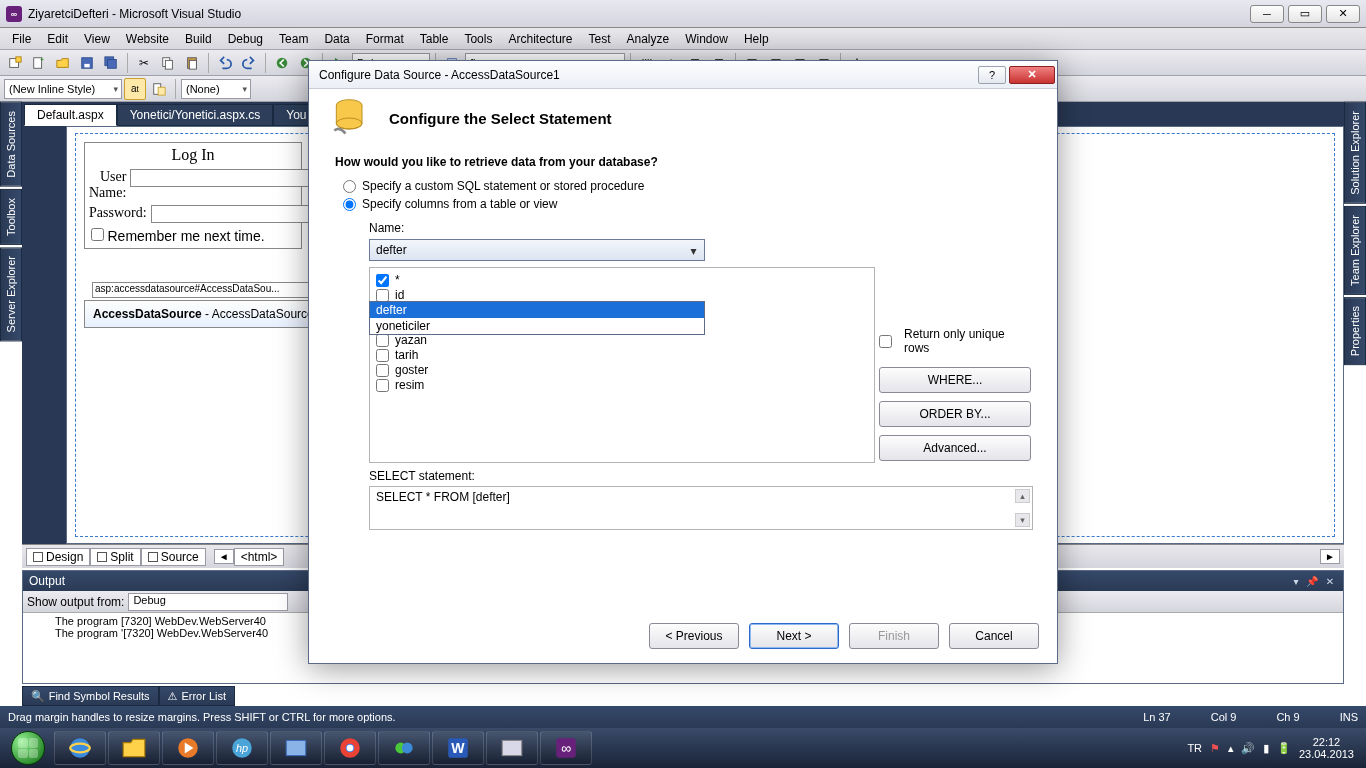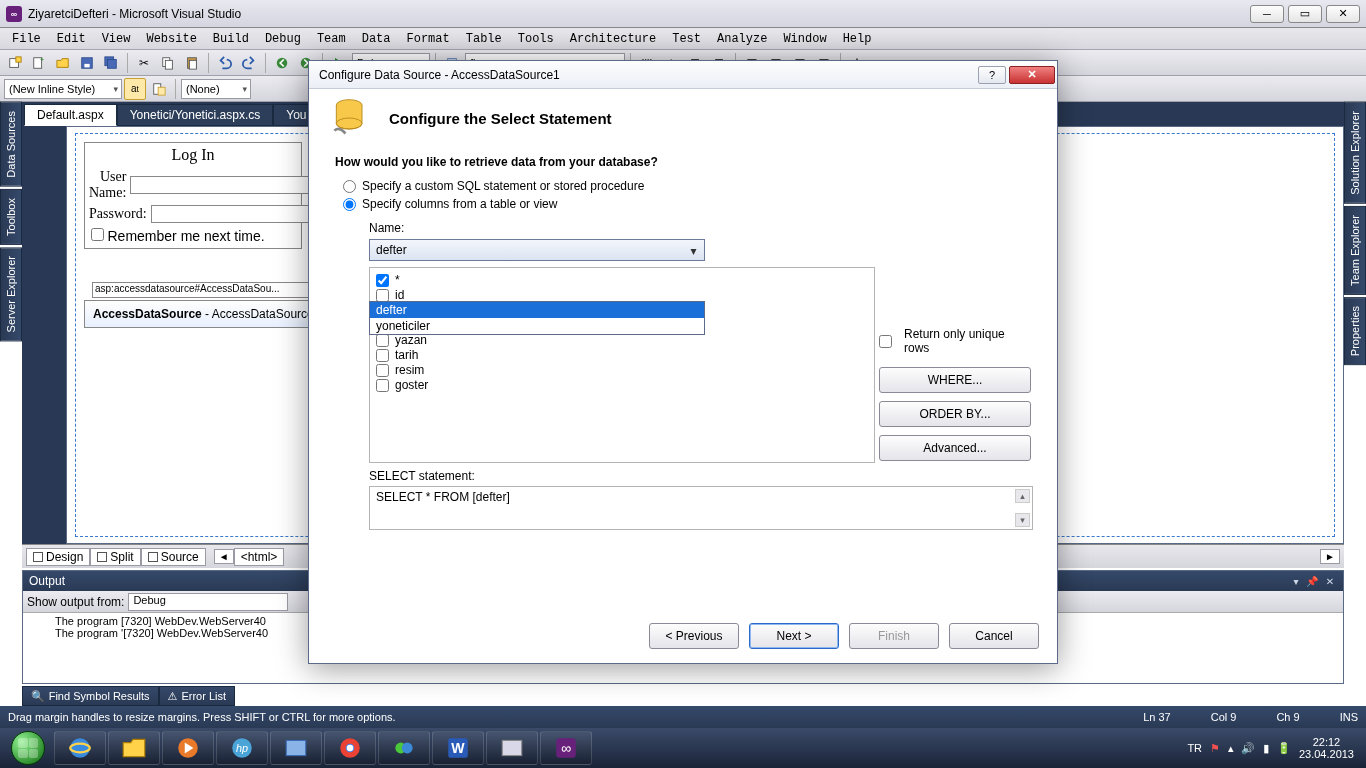--- a/index.html
+++ b/index.html
@@ -7,21 +7,21 @@
 
 
 .titlebar { height: 28px; background: linear-gradient(#e8e8f0, #d5d5e0); display: flex; align-items: center; padding: 0 6px; border-bottom: 1px solid #888; font-size: 12px; }
 .titlebar .vsicon { width: 16px; height: 16px; background: #68217a; border-radius: 3px; margin-right: 6px; display:flex;align-items:center;justify-content:center;color:#fff;font-weight:bold;font-size:9px; }
 .titlebar .spacer { flex: 1; }
 .winbtn { width: 34px; height: 18px; border: 1px solid #888; background: linear-gradient(#fdfdfd,#e5e5e5); margin-left: 4px; border-radius: 3px; display:flex;align-items:center;justify-content:center;font-size:11px; }
 .winbtn.close { }
 
 
 .menubar { height: 22px; background: linear-gradient(#e8e8ec, #d8d8de); border-bottom: 1px solid #a5a5b2; display:flex; align-items:center; padding: 0 4px; font-size: 12px; }
-.menubar .mi { padding: 2px 8px; cursor: default; font-family: Liberation Mono, monospace; }
+.menubar .mi { padding: 2px 8px; cursor: default; }
 
 
 .toolbar { height: 26px; background: linear-gradient(#ebebf0, #d5d5dd); border-bottom: 1px solid #a0a0aa; display:flex; align-items:center; padding: 0 4px; gap:2px; font-size:12px; }
 .tbtn { width: 22px; height: 22px; display:flex;align-items:center;justify-content:center; border-radius:2px; }
 .tbtn svg { width:14px; height:14px; }
 .tsep { width:1px; height:20px; background:#aaa; margin:0 3px; }
 .tdrop { height:20px; border:1px solid #9a9aa5; background:#fff; font-size:11px; padding:0 18px 0 4px; position:relative; display:flex;align-items:center; }
 .tdrop::after { content:"▾"; position:absolute; right:3px; font-size:9px; color:#555; }
 .playbtn { width:0;height:0;border-left:8px solid #1a8b1a;border-top:5px solid transparent;border-bottom:5px solid transparent; }
 
@@ -35,21 +35,21 @@
 
 
 .docwell { position:absolute; left:22px; top:102px; right:22px; height:466px; background:#293955; }
 .doctabs { height:24px; display:flex; align-items:flex-end; padding-left:2px; gap:0; background:#293955; }
 .doctab { height:22px; padding:3px 12px; font-size:12px; background:#2c3e5a; color:#fff; border:1px solid #1a2a40; }
 .doctab.active { background:#fff; color:#000; border-bottom:1px solid #fff; }
 .docbody { position:absolute; left:0; top:24px; right:0; bottom:24px; background:#fff; border:1px solid #5a6a85;margin-left:44px; }
 .designsurf { position:absolute; left:8px; top:6px; right:8px; bottom:6px; border:1px dashed #3a7acc; background:#fff; padding:8px; }
 .loginpanel { border:1px solid #888; width:218px; font-size:12px; }
 .loginpanel .lh { text-align:center; font-weight:normal; font-family: "Times New Roman", serif; font-size:16px; padding:3px; }
-.loginpanel .lr { display:flex; align-items:center; padding:2px 4px; }
+.loginpanel .lr { display:flex; align-items:flex-start; padding:2px 4px; }
 .loginpanel .lr label { width:80px; text-align:right; padding-right:4px; font-family:"Times New Roman",serif; font-size:14px; }
 .loginpanel .lr input { flex:1; height:18px; border:1px solid #888; }
 .loginpanel .lr .ast { width:12px; font-family:"Times New Roman",serif; }
 .loginpanel .remember { padding:3px 6px; font-family:"Times New Roman",serif; font-size:14px; }
 .smarttag { position:absolute; left:16px; top:148px; width:230px; height:16px; border:1px solid #888; background:#fff; font-size:10px; padding:0 2px; overflow:hidden;white-space:nowrap; }
 .taskpanel { position:absolute; left:8px; top:166px; width:260px; border:1px solid #888; background:linear-gradient(#fdfdfd,#e8f0ff); padding:6px 8px; font-size:12px; }
 .taskpanel .tp-title { font-weight:bold; }
 .viewtabs { position:absolute; left:0; bottom:0; right:0; height:24px; background:linear-gradient(#e8e8ec,#d5d5dd); border-top:1px solid #888; display:flex;align-items:center; padding:0 4px; font-size:12px; }
 .viewtabs .vt { border:1px solid #9a9aa5; padding:1px 6px; background:#fff; display:flex;align-items:center;gap:3px; }
 .viewtabs .vt .sq { width:10px;height:10px;border:1px solid #555; }
@@ -482,25 +482,25 @@
       <label class="cb">
           <input type="checkbox" style="">
           <span>yazan</span>
         </label>
       <label class="cb">
           <input type="checkbox" style="">
           <span>tarih</span>
         </label>
       <label class="cb">
           <input type="checkbox" style="">
+          <span>goster</span>
+        </label>
+      <label class="cb">
+          <input type="checkbox" style="">
           <span>resim</span>
-        </label>
-      <label class="cb">
-          <input type="checkbox" style="">
-          <span>goster</span>
         </label>
     </div>
 
     <div class="rightbtns">
       <label class="chkrow">
         <input type="checkbox" style="">
         <span>Return only unique rows</span>
       </label>
       <div class="sqbtn">WHERE...</div>
       <div class="sqbtn">ORDER BY...</div>

